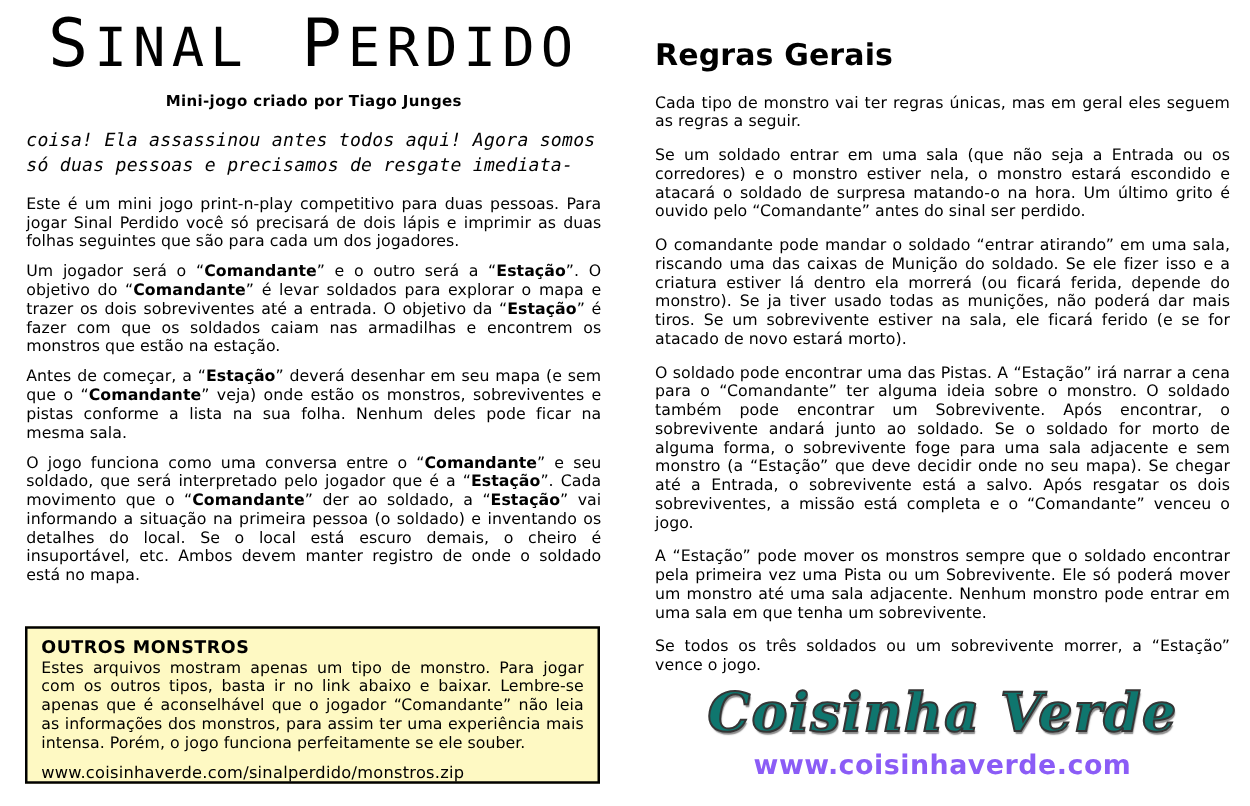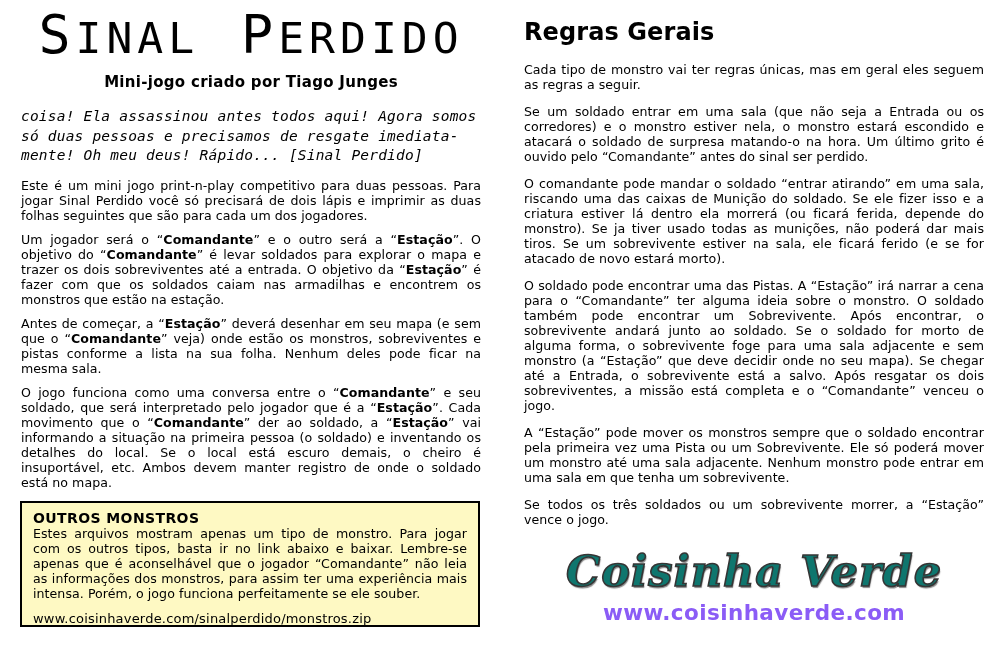--- a/index.html
+++ b/index.html
@@ -26,21 +26,21 @@
     letter-spacing: 5px;
     white-space: nowrap;
   }
   .title-word { display: inline-block; text-transform: uppercase; }
   .title-word::first-letter { font-size: 1.24em; }
   .title-word + .title-word { margin-left: 42px; }
 
   .subtitle {
     text-align: center;
     font-weight: bold;
-    font-size: 15px;
+    font-size: 12px;
     letter-spacing: 0.3px;
     margin-top: 6px;
   }
 
   .intro {
     margin-top: 16px;
     font-family: "DejaVu Sans Mono", monospace;
     font-style: italic;
     font-size: 14.5px;
     line-height: 19.5px;
@@ -74,21 +74,21 @@
     letter-spacing: 0.4px;
   }
   .box-body { margin-top: 2px; }
   .box-url {
     margin-top: 10px;
     font-size: 13px;
     letter-spacing: 0.2px;
   }
 
   
-  .right-col { position: absolute; left: 524px; top: 18px; width: 460px; }
+  .right-col { position: absolute; left: 524px; top: 30px; width: 460px; }
   .section-heading {
     margin: 0;
     font-size: 24px;
     font-weight: bold;
     letter-spacing: 0.1px;
   }
   .right-col .paragraphs p { margin-top: 12px; }
   .right-col .paragraphs p:first-child { margin-top: 16px; }
 
   
@@ -118,21 +118,20 @@
 
 <div class="left-col">
   <h1 class="title">
     <span class="title-word">Sinal</span><span class="title-word">Perdido</span>
   </h1>
   <div class="subtitle">Mini-jogo criado por Tiago Junges</div>
 
   <div class="intro">
       <div>coisa! Ela assassinou antes todos aqui! Agora somos</div>
       <div>só duas pessoas e precisamos de resgate imediata-</div>
-      <div>mente! Oh meu deus! Rápido... [Sinal Perdido]</div>
     </div>
 
   <div class="paragraphs">
       <p>Este é um mini jogo print-n-play competitivo para duas pessoas. Para jogar Sinal Perdido você só precisará de dois lápis e imprimir as duas folhas seguintes que são para cada um dos jogadores.</p>
       <p>Um jogador será o “<b>Comandante</b>” e o outro será a “<b>Estação</b>”. O objetivo do “<b>Comandante</b>” é levar soldados para explorar o mapa e trazer os dois sobreviventes até a entrada. O objetivo da “<b>Estação</b>” é fazer com que os soldados caiam nas armadilhas e encontrem os monstros que estão na estação.</p>
       <p>Antes de começar, a “<b>Estação</b>” deverá desenhar em seu mapa (e sem que o “<b>Comandante</b>” veja) onde estão os monstros, sobreviventes e pistas conforme a lista na sua folha. Nenhum deles pode ficar na mesma sala.</p>
       <p>O jogo funciona como uma conversa entre o “<b>Comandante</b>” e seu soldado, que será interpretado pelo jogador que é a “<b>Estação</b>”. Cada movimento que o “<b>Comandante</b>” der ao soldado, a “<b>Estação</b>” vai informando a situação na primeira pessoa (o soldado) e inventando os detalhes do local. Se o local está escuro demais, o cheiro é insuportável, etc. Ambos devem manter registro de onde o soldado está no mapa.</p>
     </div>
 </div>
 

